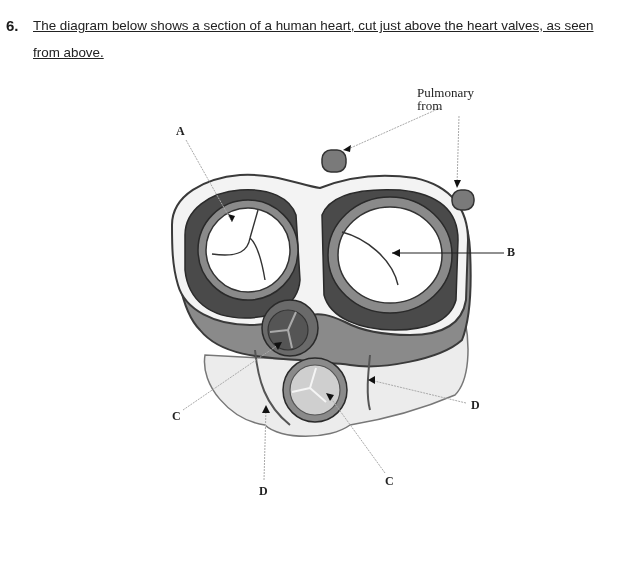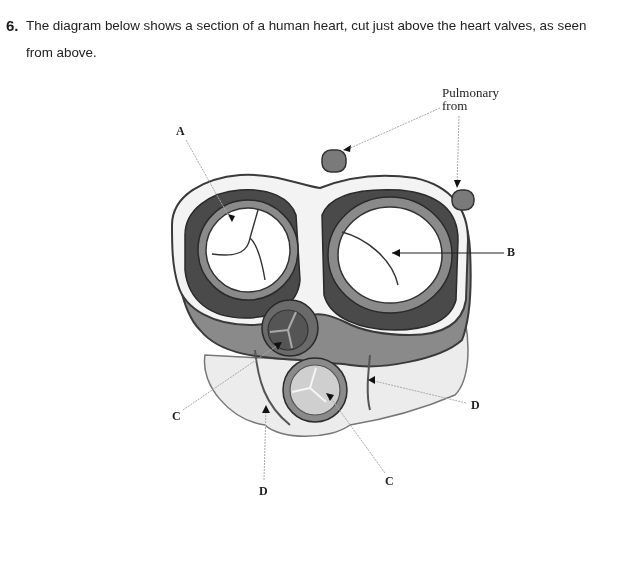--- a/index.html
+++ b/index.html
@@ -1,20 +1,20 @@
 <!DOCTYPE html>
 <html><head>
 <meta charset="utf-8">
 <style>
   html, body { margin: 0; padding: 0; background: #ffffff; }
   body { width: 626px; height: 583px; position: relative; overflow: hidden; }
   .question { position: absolute; left: 6px; top: 12px; width: 600px;
     font-family: "Liberation Sans", sans-serif; font-size: 13.4px; color: #222; line-height: 27px; }
   .qnum { position: absolute; left: 0; top: 0; font-weight: bold; font-size: 15px; color: #1a1a1a; }
-  .qtext { margin-left: 20px; display: block; }
+  .qtext { margin-left: 27px; display: block; text-decoration: underline; }
   .diagram { position: absolute; left: 0; top: 0; width: 626px; height: 583px; }
   .lbl { position: absolute; font-family: "Liberation Serif", serif; font-weight: bold; font-size: 12px; color: #222; }
   .lbl-pv { position: absolute; font-family: "Liberation Serif", serif; font-size: 13px; color: #222; line-height: 13px; }
 </style>
 </head>
 <body>
 
 <div class="question">
   <span class="qnum">6.</span>
   <span class="qtext">The diagram below shows a section of a human heart, cut just above the heart valves, as seen from above.</span>
@@ -70,21 +70,21 @@
     <polygon points="392,253 400,249 400,257"></polygon>
     <polygon points="343,150 351,145 350,152"></polygon>
     <polygon points="457,188 454,180 461,180"></polygon>
     <polygon points="282,342 274,343 278,350"></polygon>
     <polygon points="326,393 334,395 330,401"></polygon>
     <polygon points="368,380 375,376 375,384"></polygon>
     <polygon points="266,405 262,413 270,413"></polygon>
   </g>
 </svg>
 
-<div class="lbl-pv" style="left:442px; top:86px;">
+<div class="lbl-pv" style="left:417px; top:86px;">
   <div>Pulmonary</div>
   <div>from</div>
 </div>
 <div class="lbl" style="left:176px; top:124px;">A</div>
 <div class="lbl" style="left:507px; top:245px;">B</div>
 <div class="lbl" style="left:172px; top:409px;">C</div>
 <div class="lbl" style="left:385px; top:474px;">C</div>
 <div class="lbl" style="left:471px; top:398px;">D</div>
 <div class="lbl" style="left:259px; top:484px;">D</div>
 

